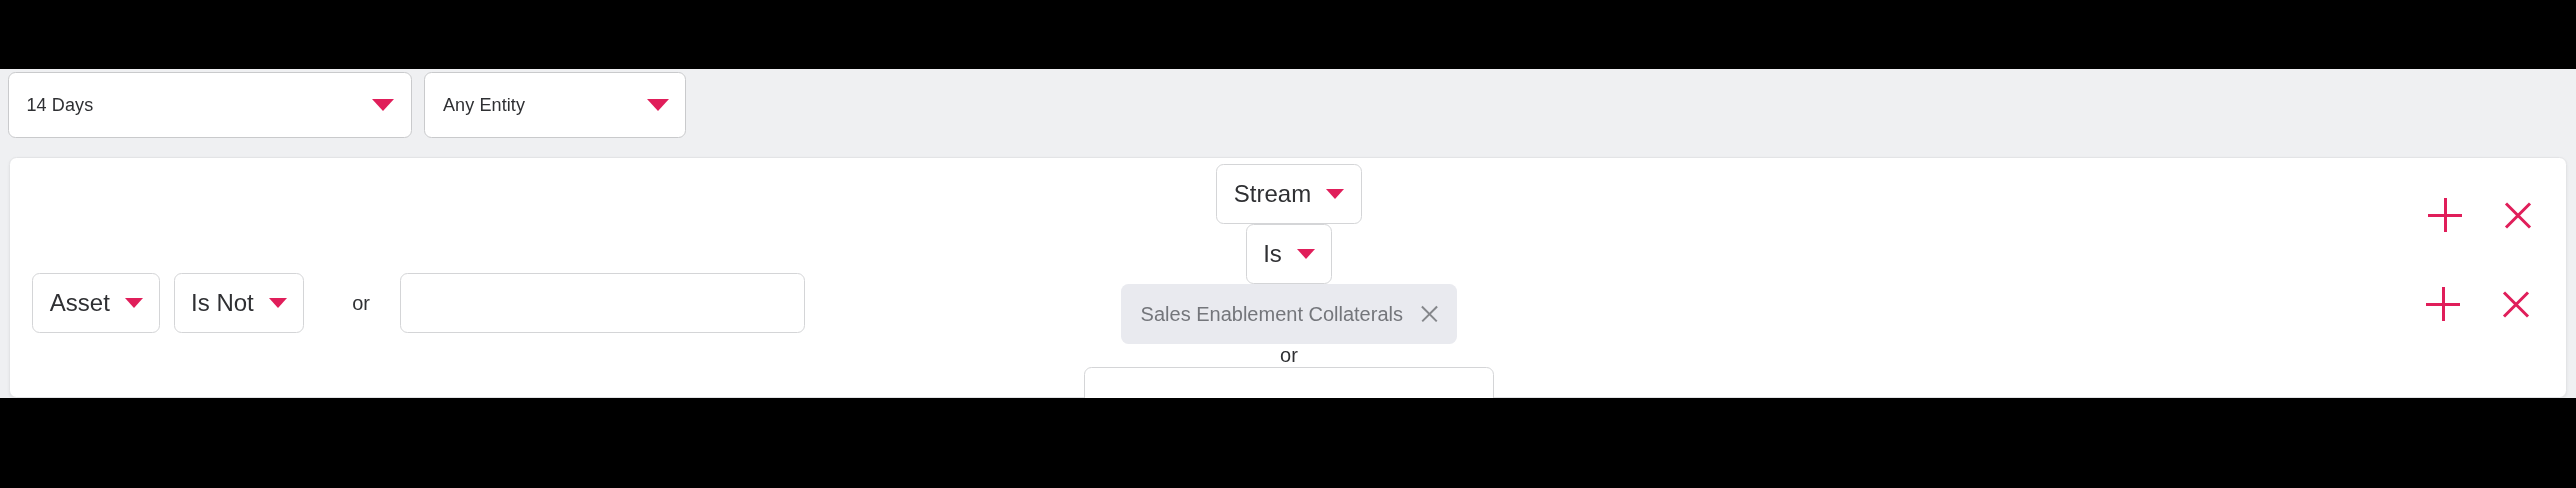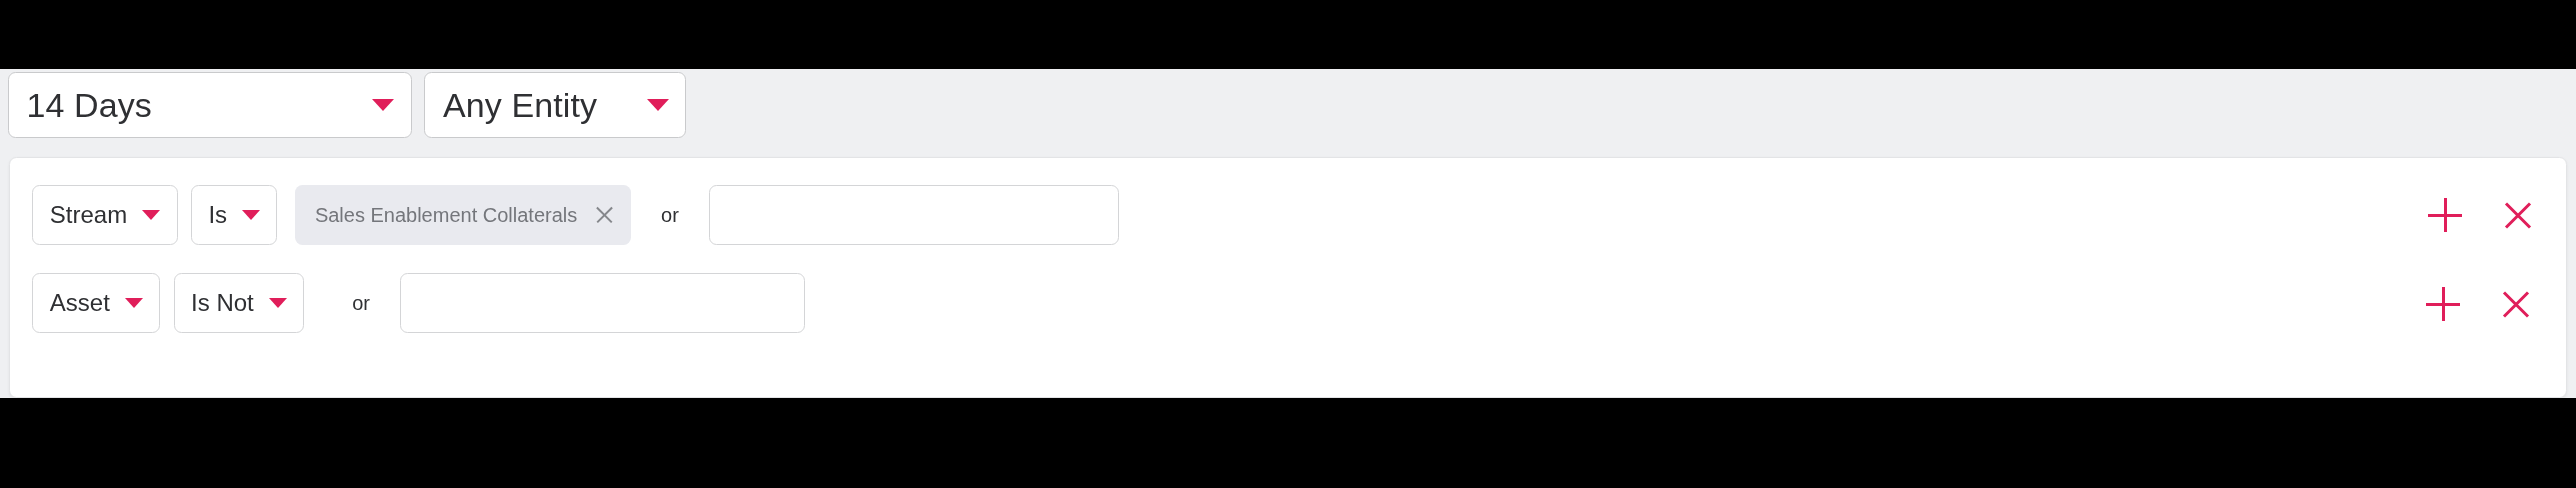--- a/index.html
+++ b/index.html
@@ -62,21 +62,21 @@
     box-sizing: border-box;
     background: #ffffff;
     border: 1.5px solid #c9cacc;
     border-radius: 7.5px;
     display: flex;
     align-items: center;
     cursor: pointer;
   }
 
   .select-box .sel-label {
-    font-size: 34px;
+    font-size: 18px;
     color: #2f3033;
     letter-spacing: 0.1px;
     white-space: nowrap;
   }
 
   .caret {
     width: 0; height: 0;
     border-left: 11.2px solid transparent;
     border-right: 11.2px solid transparent;
     border-top: 12px solid #e01e5a;
@@ -107,21 +107,21 @@
 
   .filter-row {
     position: absolute;
     left: 0;
     width: 2558px;
     height: 72px;
     display: flex;
     align-items: center;
   }
 
-  #filter-row-1 { top: 21px; }
+  #filter-row-1 { top: 6px; flex-direction: column; }
   #filter-row-2 { top: 109px; }
 
   
   .pill-select {
     box-sizing: border-box;
     background: #ffffff;
     border: 1.5px solid #d4d5d7;
     border-radius: 7.5px;
     height: 60px;
     display: inline-flex;

